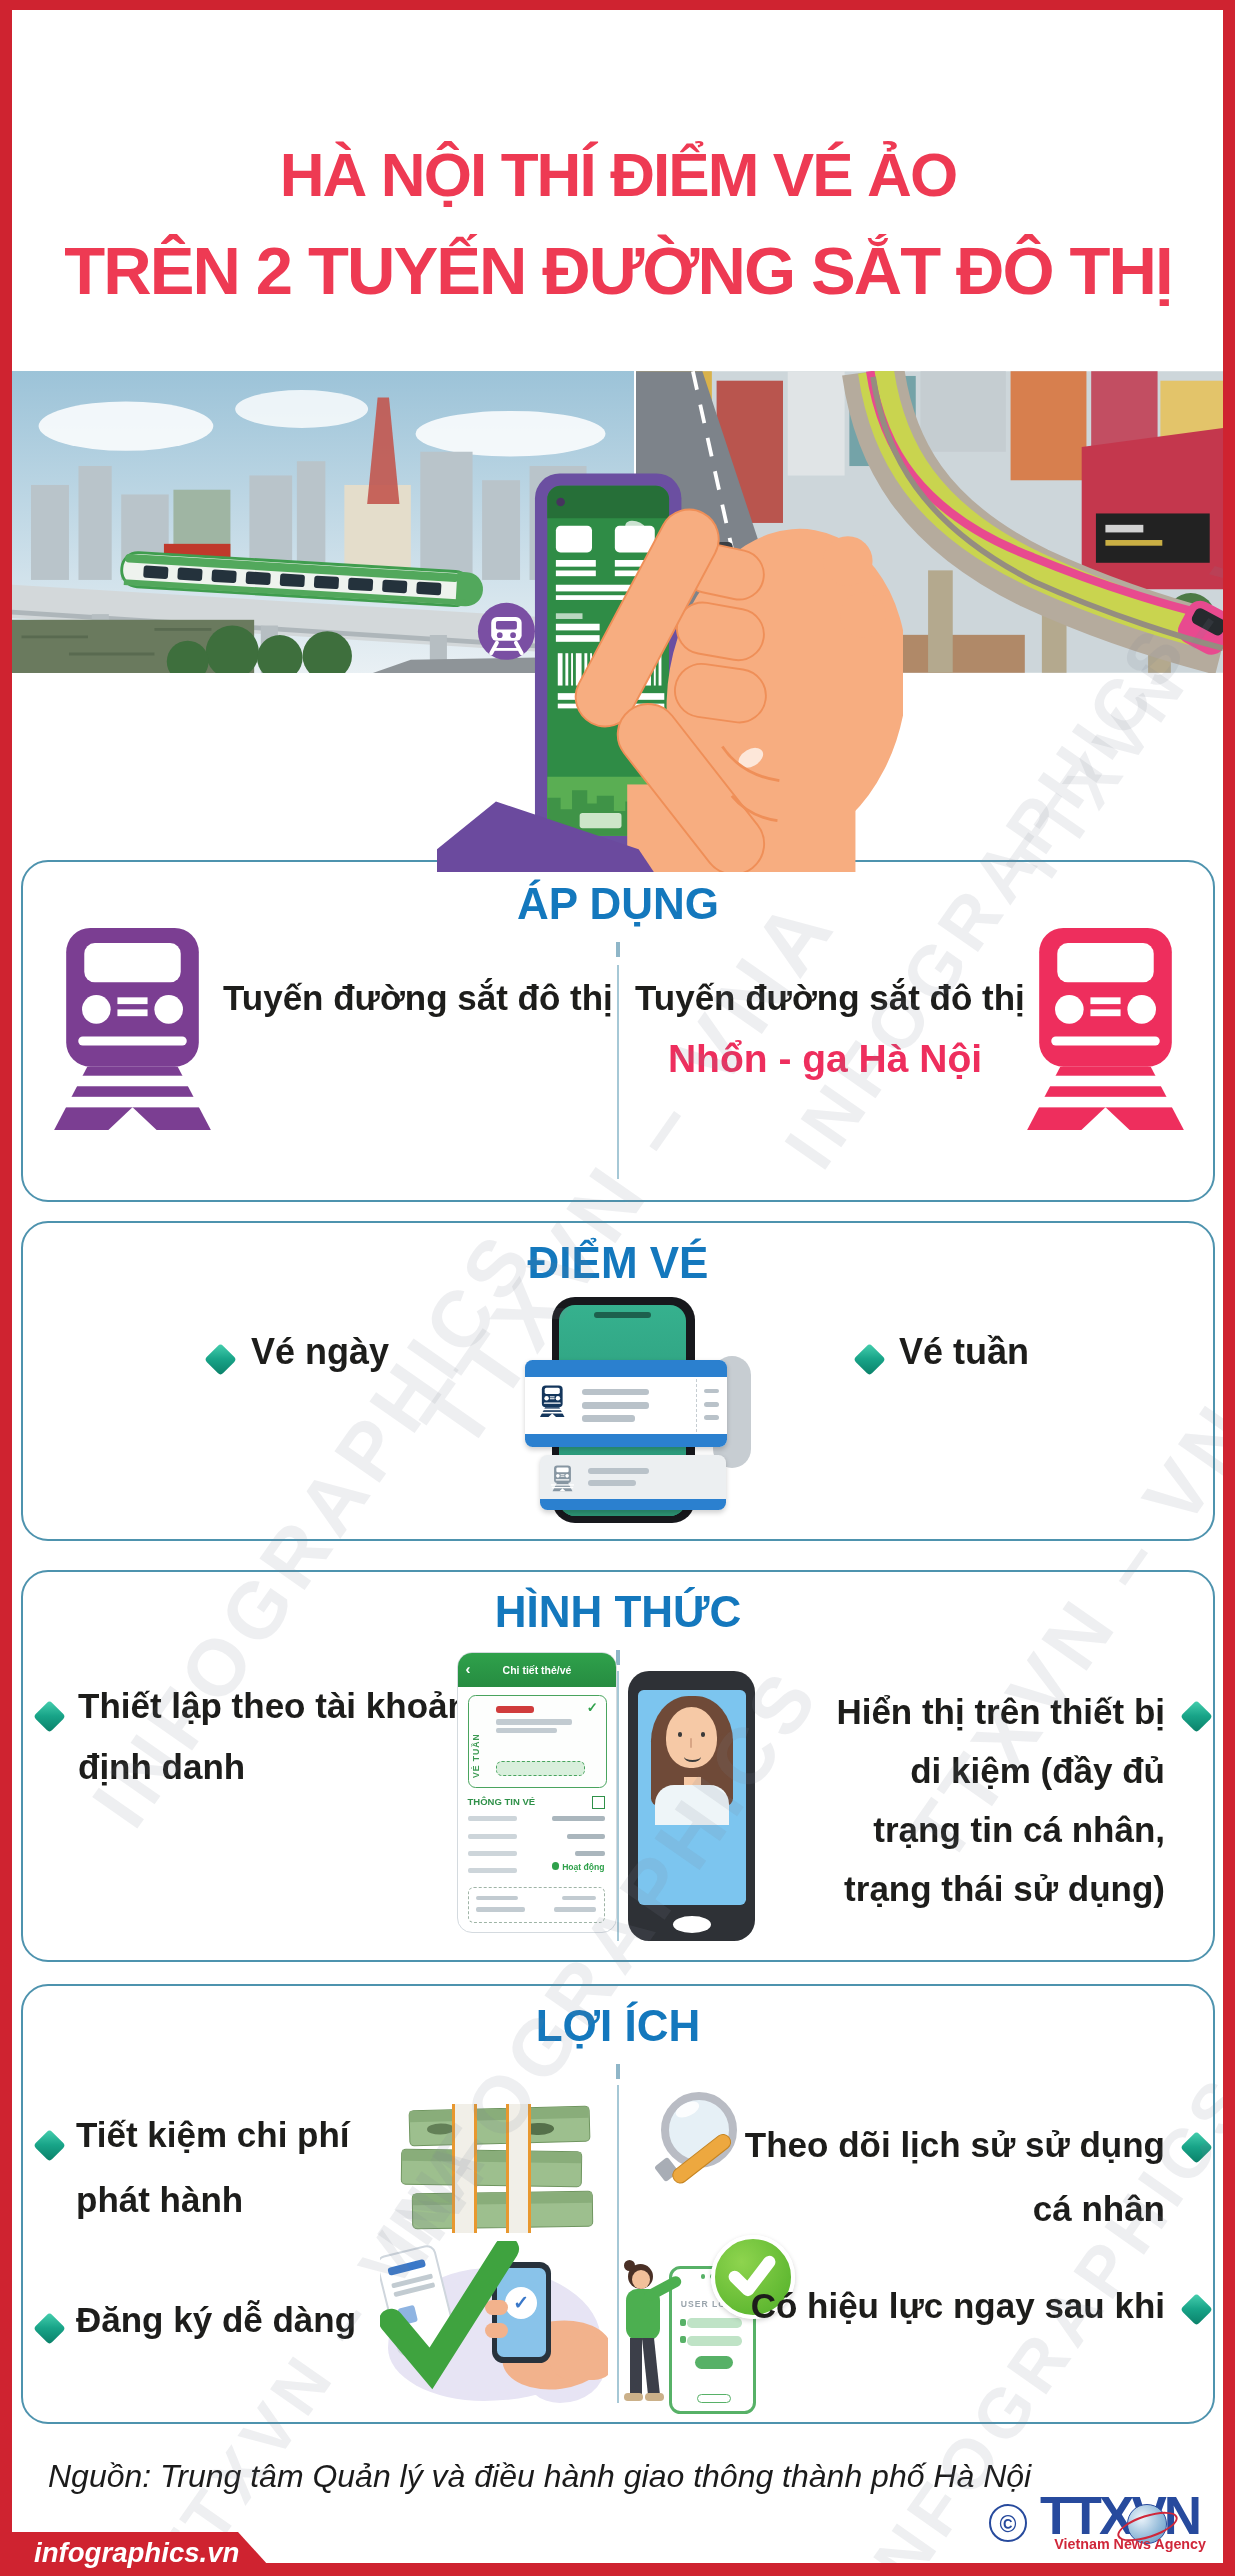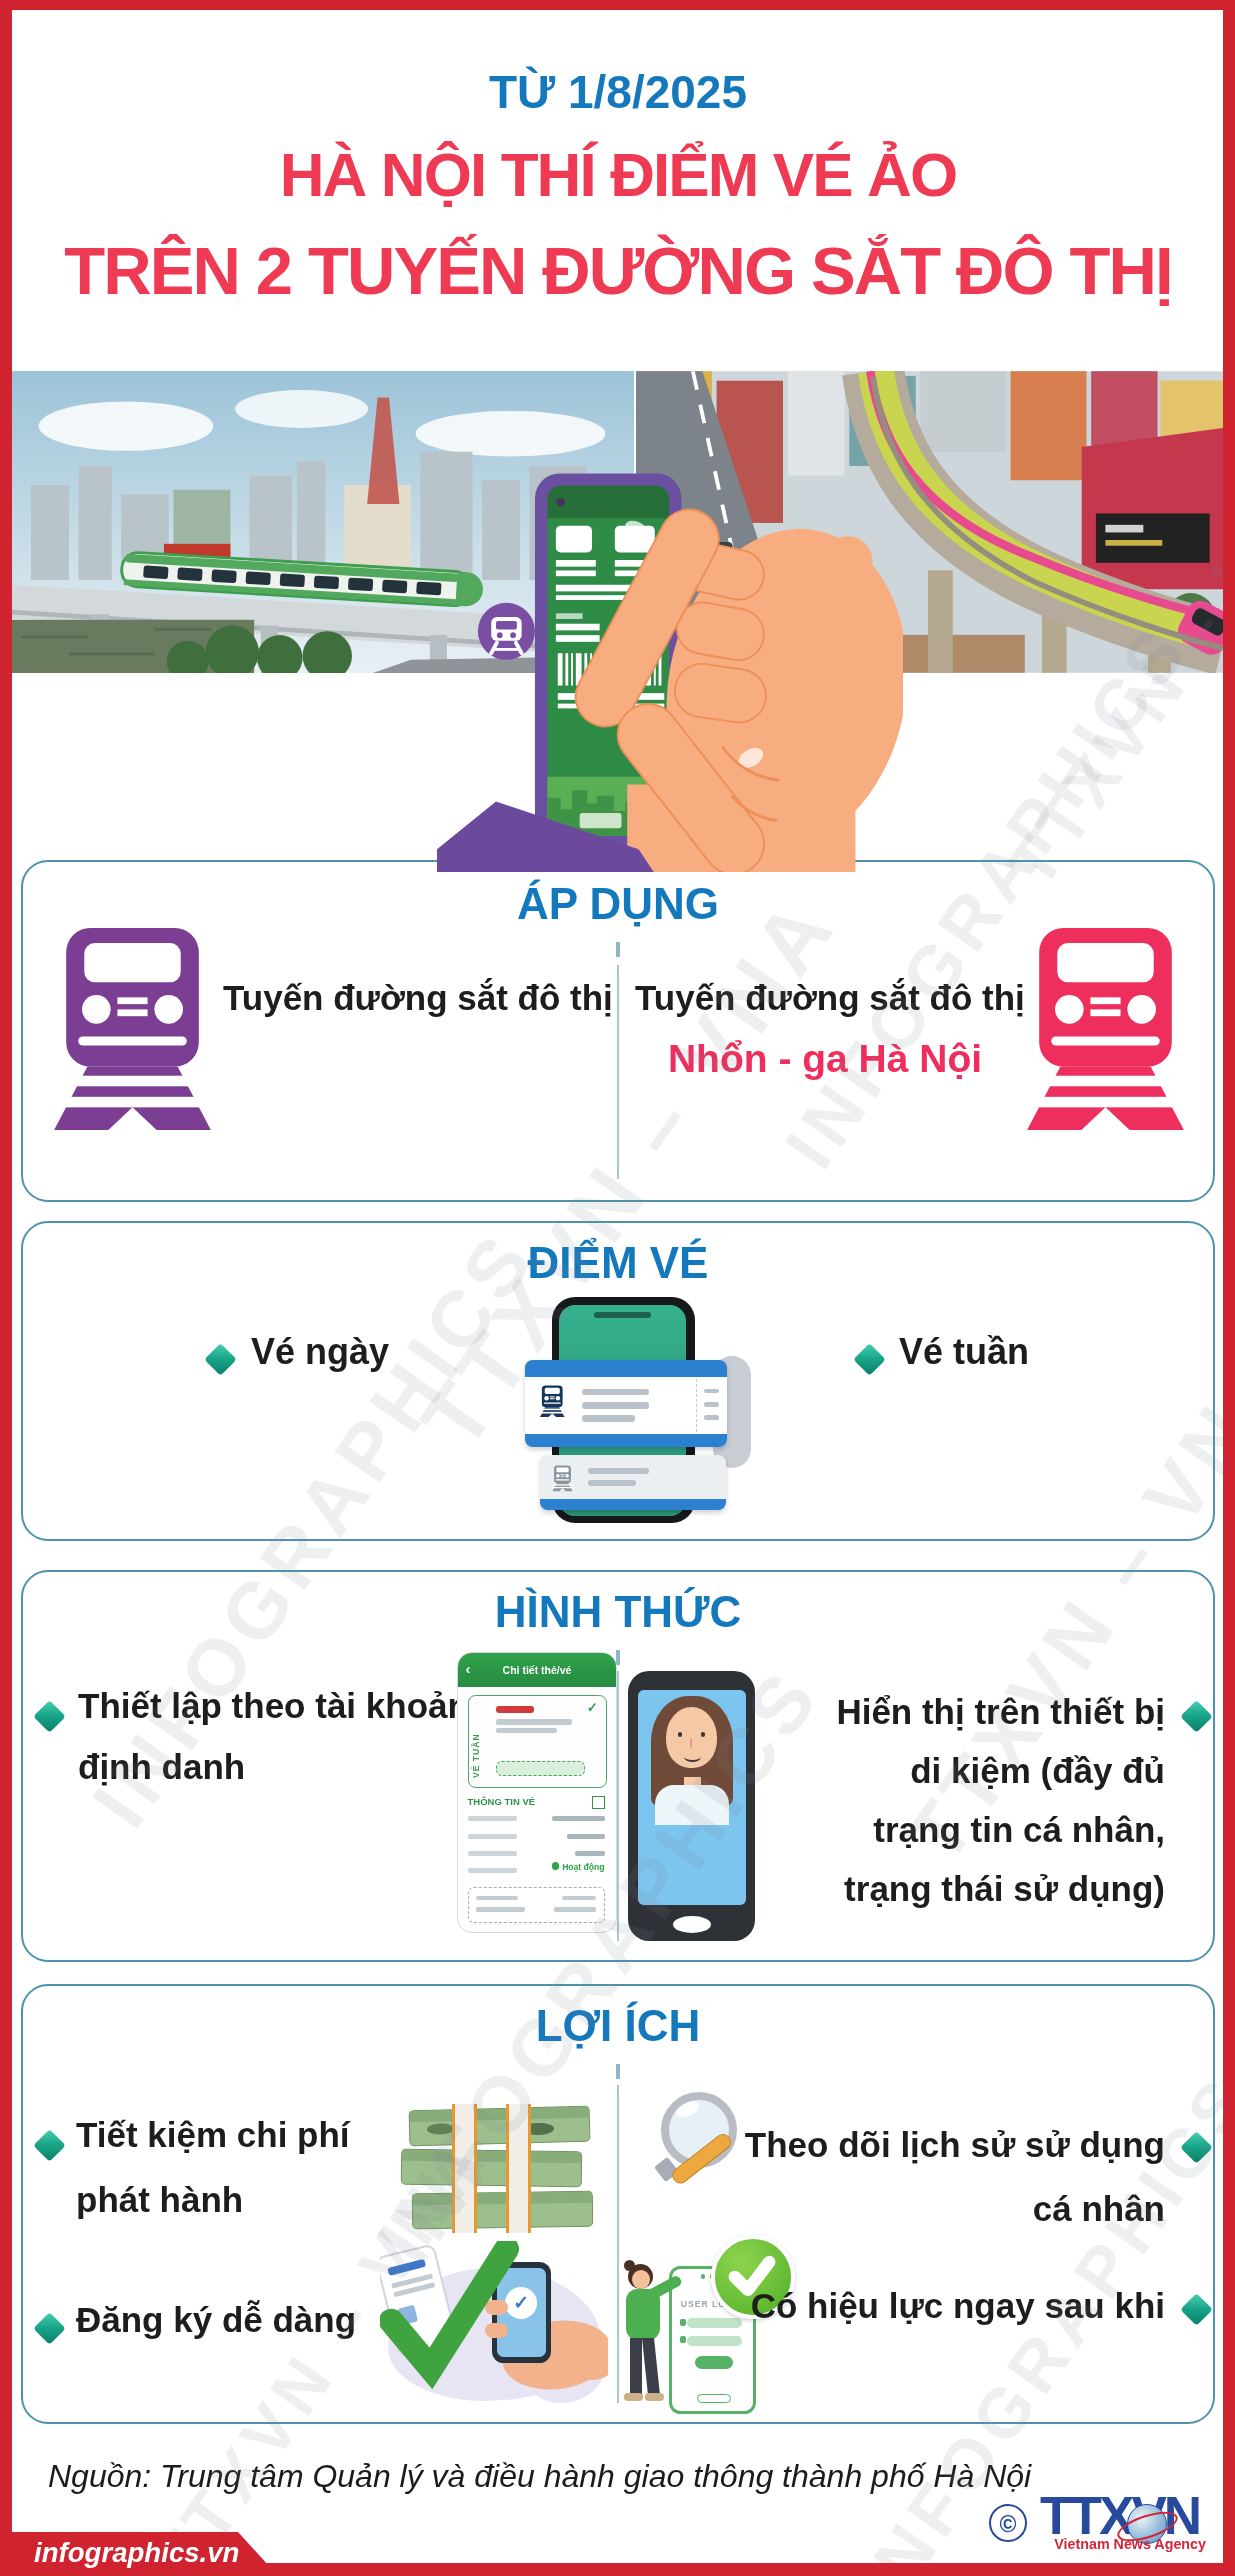--- a/index.html
+++ b/index.html
@@ -110,21 +110,20 @@
       <rect x="0" y="100" width="120" height="7" fill="#fff"></rect>
       <rect x="4" y="114" width="112" height="7" fill="#fff"></rect>
       <path d="M60 121 L44 136 L76 136 Z" fill="#fff"></path>
     </symbol>
   </svg>
 
   <div class="frame-top"></div>
   <div class="frame-left"></div>
   <div class="frame-right"></div>
 
-  <div class="kicker">TỪ 1/8/2025</div>
   <div class="title1">HÀ NỘI THÍ ĐIỂM VÉ ẢO</div>
   <div class="title2">TRÊN 2 TUYẾN ĐƯỜNG SẮT ĐÔ THỊ</div>
 
   <div class="wm" style="left:-38px;top:1483px;">INFOGRAPHICS</div>
   <div class="wm" style="left:57px;top:2319px;font-size:68px;">TTXVN – VNA</div>
   <div class="wm" style="left:304px;top:1122px;font-size:87px;">TTXVN – VNA</div>
   <div class="wm" style="left:247px;top:1920px;">INFOGRAPHICS</div>
   <div class="wm" style="left:665px;top:855px;font-size:72px;">INFOGRAPHICS</div>
   <div class="wm" style="left:798px;top:1559px;">TTXVN – VNA</div>
   <div class="wm" style="left:741px;top:2300px;font-size:70px;">INFOGRAPHICS</div>

